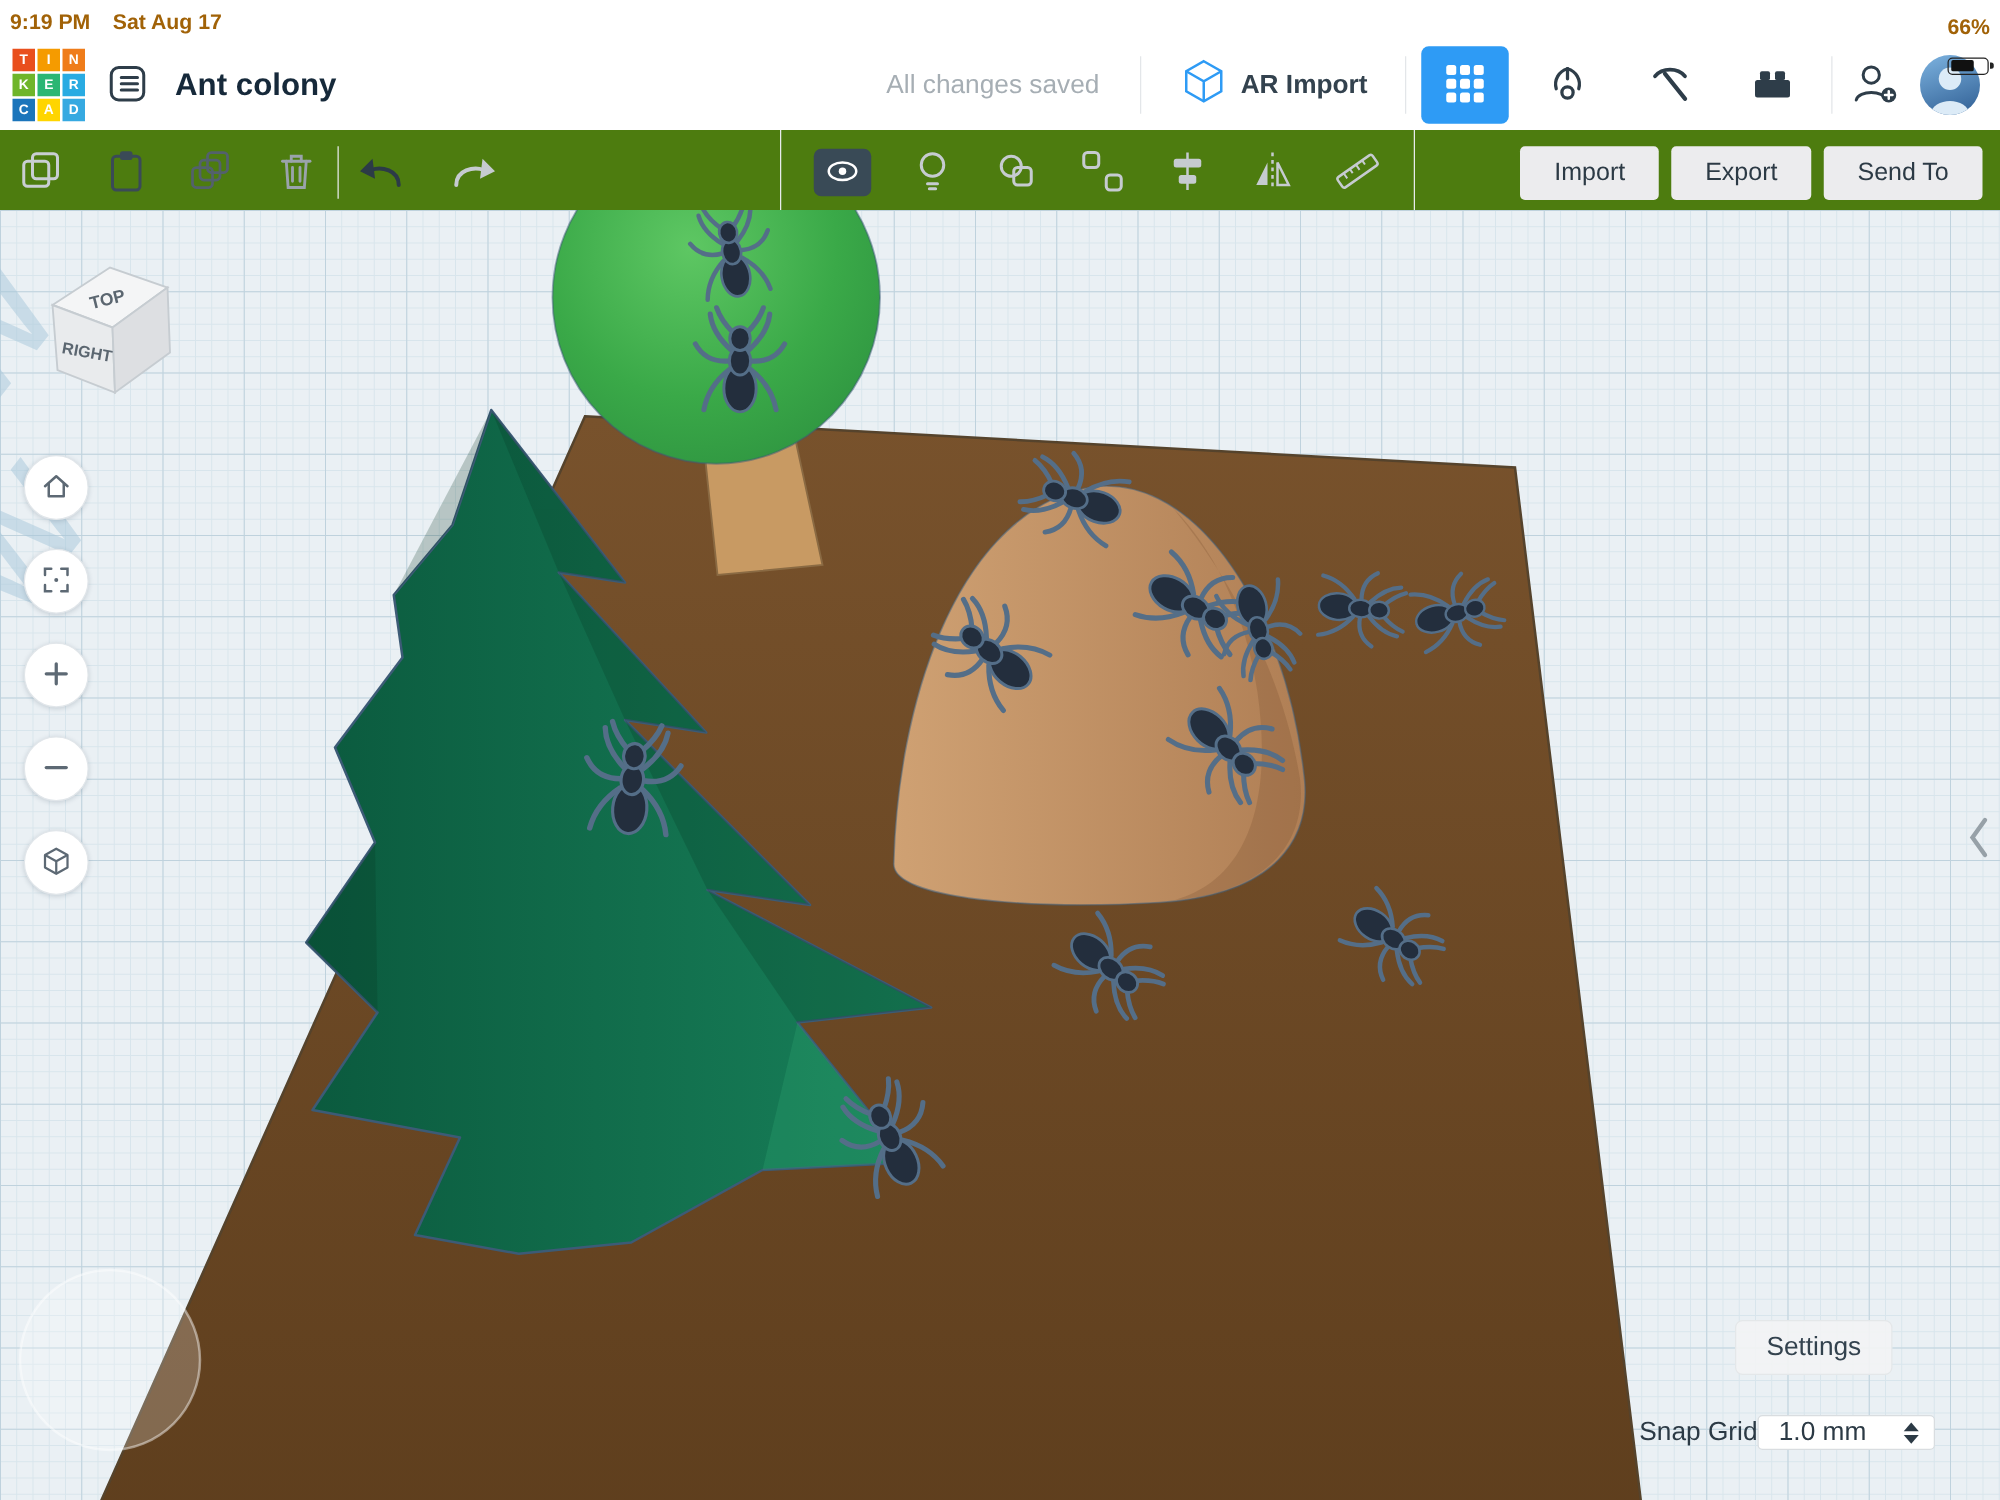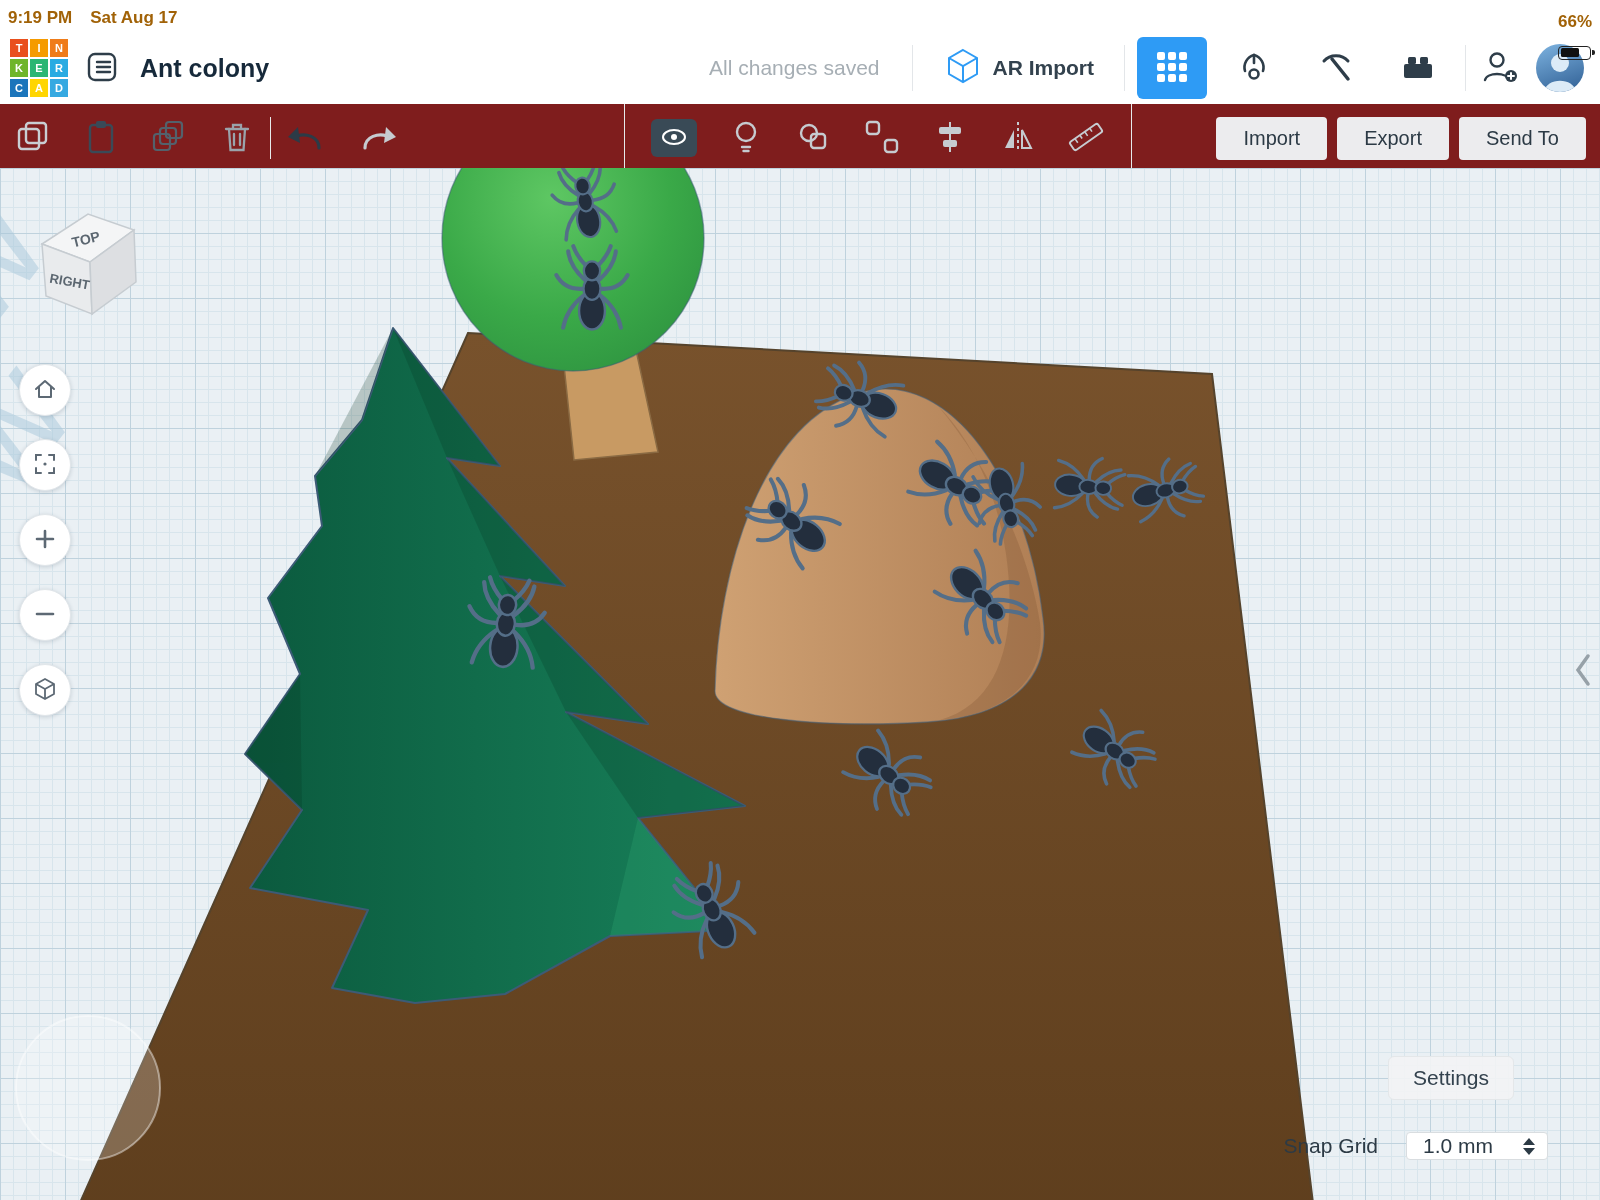--- a/index.html
+++ b/index.html
@@ -25,21 +25,21 @@
   .save-status{font-size:21px;color:#a6aeb4;margin-right:20px;}
   .vsep{width:1px;height:46px;background:#e3e6e9;}
   .ar-btn{display:flex;align-items:center;gap:10px;background:none;border:none;font-size:21px;font-weight:600;
           color:#33424e;padding:0 18px;font-family:inherit;}
   .shape-tab{width:70px;height:62px;border:none;background:none;display:flex;align-items:center;justify-content:center;border-radius:6px;padding:0;}
   .shape-tab.active{background:#2e9bf5;}
   .avatar{width:48px;height:48px;border-radius:50%;overflow:hidden;background:linear-gradient(160deg,#7db3e0,#2f5e93);
           margin:0 6px 0 2px;border:none;padding:0;}
 
   
-  .edit-toolbar{height:68px;display:flex;align-items:center;padding:0 14px;background:#7f1d1d;border-bottom:1px solid #dfe3e6;}
+  .edit-toolbar{height:68px;display:flex;align-items:center;padding:0 14px;background:#4d7c0f;border-bottom:1px solid #dfe3e6;}
   .tb-group{display:flex;align-items:center;gap:30px;}
   .tb-btn{border:none;background:none;padding:0;display:flex;align-items:center;}
   .tsep{width:1px;height:42px;background:#e7eaec;margin:0 14px;}
   .mid-group{display:flex;align-items:center;gap:30px;margin-left:225px;padding:0 26px;height:68px;box-sizing:border-box;
              border-left:1px solid #e7eaec;border-right:1px solid #e7eaec;}
   .eye-btn{width:46px;height:38px;background:#394a56;border:none;border-radius:6px;display:flex;align-items:center;justify-content:center;padding:0;}
   .right-group{margin-left:auto;display:flex;gap:10px;}
   .pill-btn{background:#ececee;border:none;border-radius:4px;font-size:20px;color:#2c3a45;padding:10px 27px;font-family:inherit;}
 
   
@@ -51,21 +51,21 @@
       linear-gradient(90deg,#d8e5ec 1px,transparent 1px);
     background-size:65px 65px,65px 65px,13px 13px,13px 13px;}
   .scene{position:absolute;left:0;top:0;}
   .view-cube{position:absolute;left:30px;top:34px;}
   .nav-col{position:absolute;left:19px;top:196px;display:flex;flex-direction:column;gap:23px;}
   .nav-btn{width:52px;height:52px;border-radius:50%;background:#fff;border:1px solid #e1e6ea;
            box-shadow:0 1px 4px rgba(30,50,70,.18);display:flex;align-items:center;justify-content:center;padding:0;}
   .collapse-handle{position:absolute;right:2px;top:478px;background:none;border:none;padding:4px;}
   .settings-btn{position:absolute;right:86px;bottom:100px;background:rgba(242,243,244,.92);border:1px solid #e4e7e9;
                 border-radius:6px;font-size:21px;color:#33424e;padding:9px 24px;font-family:inherit;}
-  .snap-row{position:absolute;right:52px;bottom:40px;display:flex;align-items:center;gap:28px;}
+  .snap-row{position:absolute;right:52px;bottom:40px;display:flex;align-items:center;gap:0;}
   .snap-label{font-size:21px;color:#2c3a45;}
   .snap-select{width:142px;height:28px;box-sizing:border-box;background:#fff;border:1px solid #d9dde0;border-radius:4px;
                display:flex;align-items:center;justify-content:space-between;padding:0 12px 0 16px;font-size:21px;color:#2c3a45;font-family:inherit;}
   .caret{display:flex;flex-direction:column;gap:3px;}
   .caret i{display:block;width:0;height:0;border-left:6px solid transparent;border-right:6px solid transparent;}
   .caret .up{border-bottom:7px solid #2c3a45;}
   .caret .down{border-top:7px solid #2c3a45;}
 </style>
 </head>
 <body>

